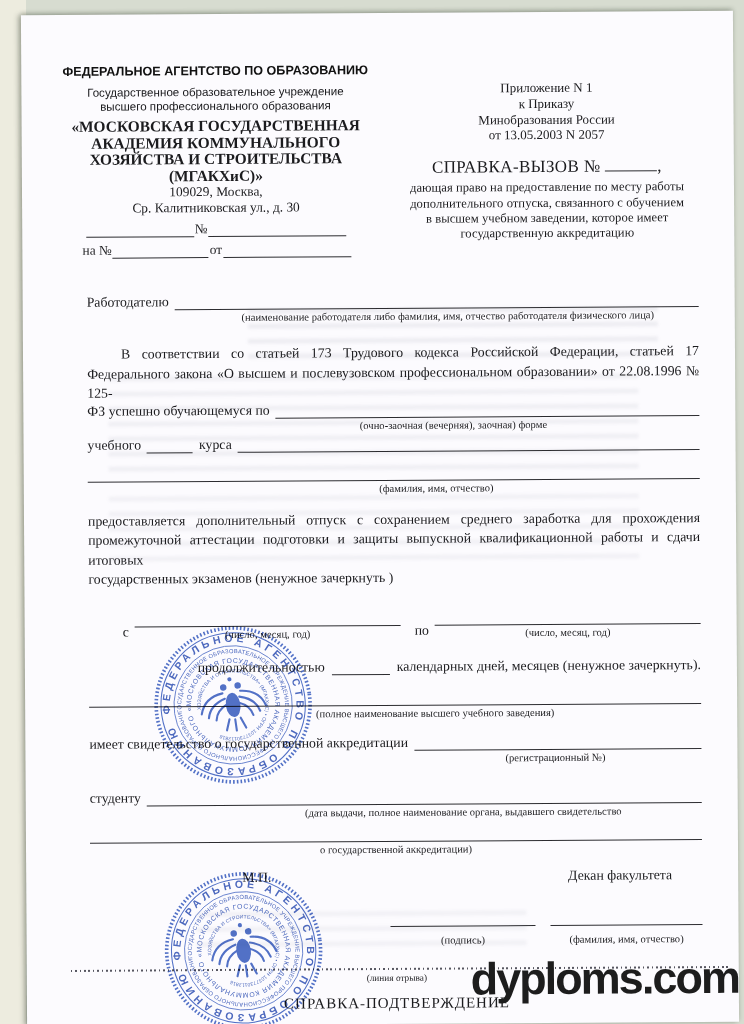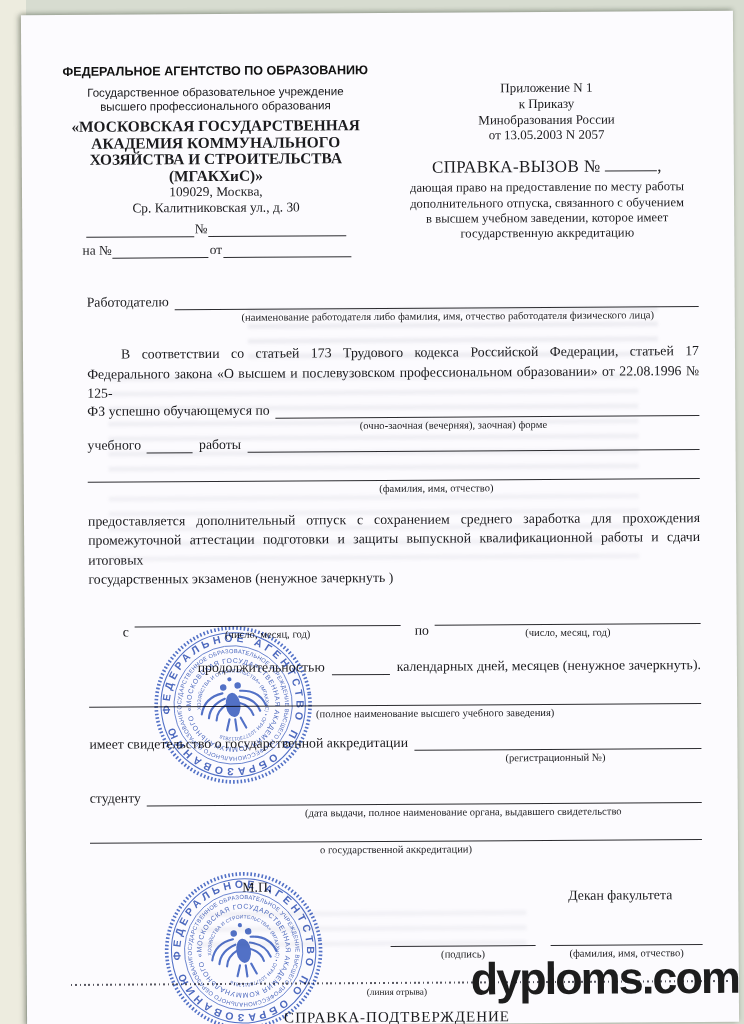--- a/index.html
+++ b/index.html
@@ -47,23 +47,23 @@
   .callname .bl{width:52px;}
   .callsub{margin-top:3px;font-size:12.7px;line-height:15.4px;}
   
   .dates{margin-left:34px;}
   .dcol{flex:1 1 0;display:flex;flex-direction:column;gap:2px;}
   .dcol .hint{text-align:center;}
   .durrow{display:flex;justify-content:flex-end;align-items:flex-end;gap:7px;font-size:13.8px;white-space:nowrap;}
   .durrow .bl{width:58px;}
   .mprow{display:flex;align-items:center;font-size:13.8px;}
   .mp{margin-left:152px;}
-  .dean{margin-left:auto;margin-right:30px;margin-top:20px;}
+  .dean{margin-left:auto;margin-right:30px;}
   .sigrow{display:flex;gap:15px;}
-  .scol{flex:1 1 0;display:flex;flex-direction:column;gap:2px;}
+  .scol{flex:1 1 0;display:flex;flex-direction:column;gap:8px;}
   .scol .hint{text-align:center;white-space:nowrap;}
   .tear{margin:22px -26px 0 -20px;height:2px;
     background:repeating-linear-gradient(90deg,#565660 0 1.6px,transparent 1.6px 4.4px);}
   .tearhint{text-align:center;font-size:9.3px;margin-top:3px;}
   .confirm-title{text-align:center;font-size:15px;letter-spacing:1px;margin-top:12px;}
   
   .stamp{position:absolute;width:162px;height:162px;z-index:3;mix-blend-mode:multiply;opacity:.88;}
   .stamp1{left:127px;top:610px;}
   .stamp2{left:136px;top:856px;}
   .stamp circle,.stamp .strk{stroke:#3b5fc0;fill:none;}
@@ -231,21 +231,21 @@
       <span class="bl grow"></span>
     </div>
     <div class="hintrow">
       <span class="sp" style="width:120px"></span>
       <span class="hint">(очно-заочная (вечерняя), заочная) форме</span>
     </div>
 
     <div class="frow" style="margin-top:5px">
       <span class="lbl">учебного</span>
       <span class="bl" style="width:46px"></span>
-      <span class="lbl">работы</span>
+      <span class="lbl">курса</span>
       <span class="bl grow"></span>
     </div>
     <div class="fullline" style="margin-top:27px"></div>
     <div class="hintrow">
       <span class="sp" style="width:85px"></span>
       <span class="hint">(фамилия, имя, отчество)</span>
     </div>
 
     <div class="para j" style="margin-top:16px">предоставляется дополнительный отпуск с сохранением среднего заработка для прохождения</div>
     <div class="para j">промежуточной аттестации подготовки и защиты выпускной квалификационной работы и сдачи итоговых</div>

